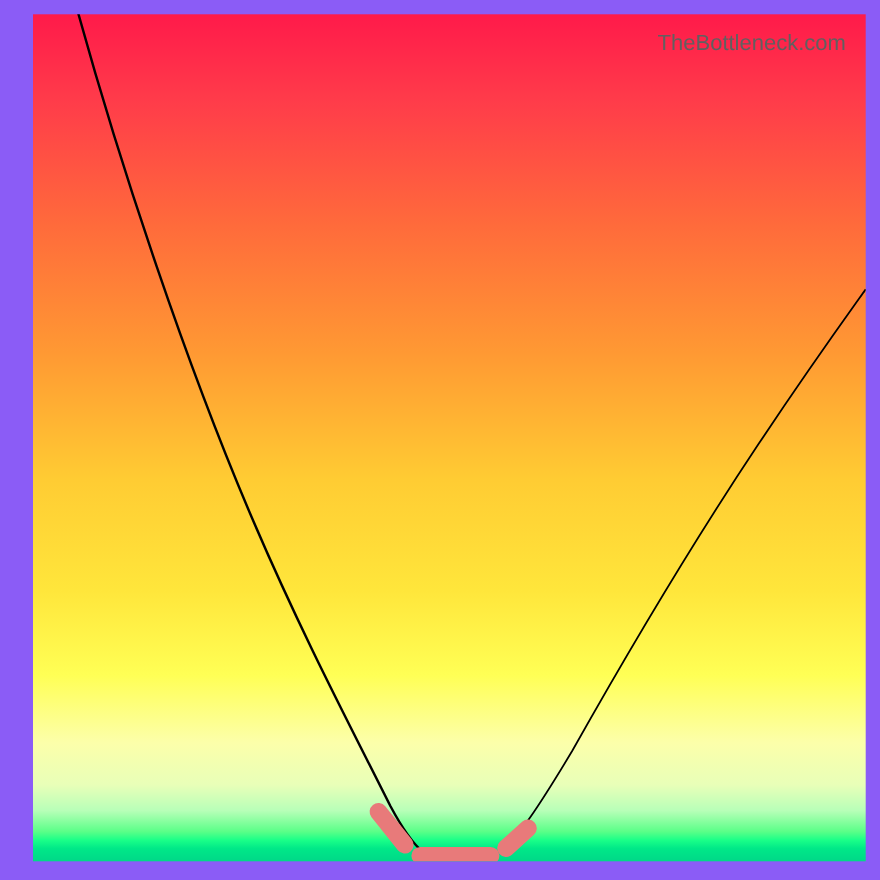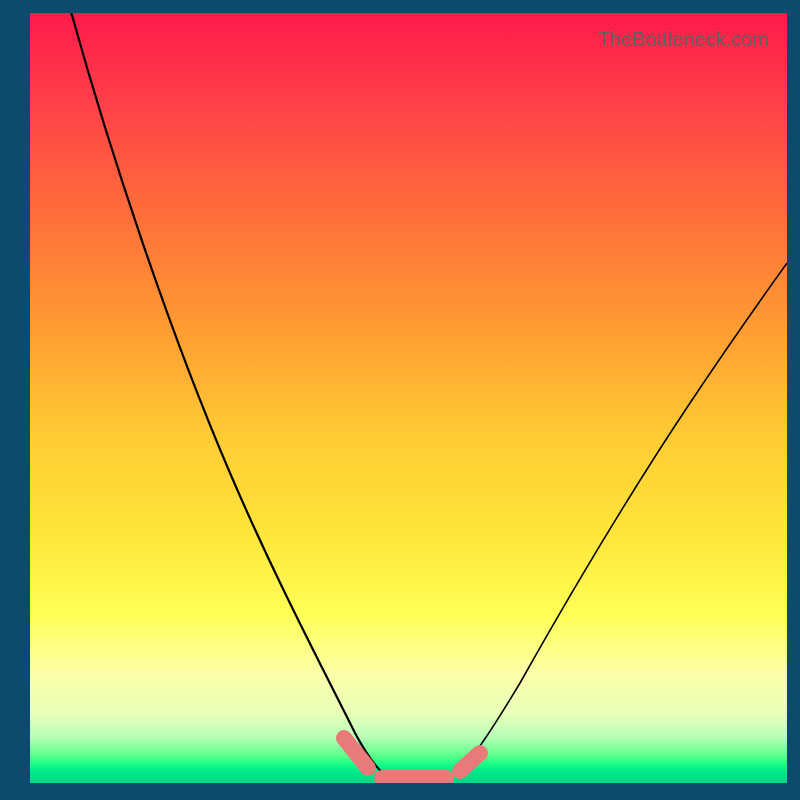--- a/index.html
+++ b/index.html
@@ -7,21 +7,21 @@
     padding: 0;
     background: #000;
     width: 800px;
     height: 800px;
     overflow: hidden;
   }
   .container {
     width: 800px;
     height: 800px;
     position: relative;
-    background: #0c4a6e;
+    background: #8b5cf6;
   }
   .plot-area {
     position: absolute;
     left: 30px;
     top: 13px;
     width: 757px;
     height: 770px;
     background: linear-gradient(to bottom,
       #ff1a4a 0%,
       #ff3b4a 10%,

